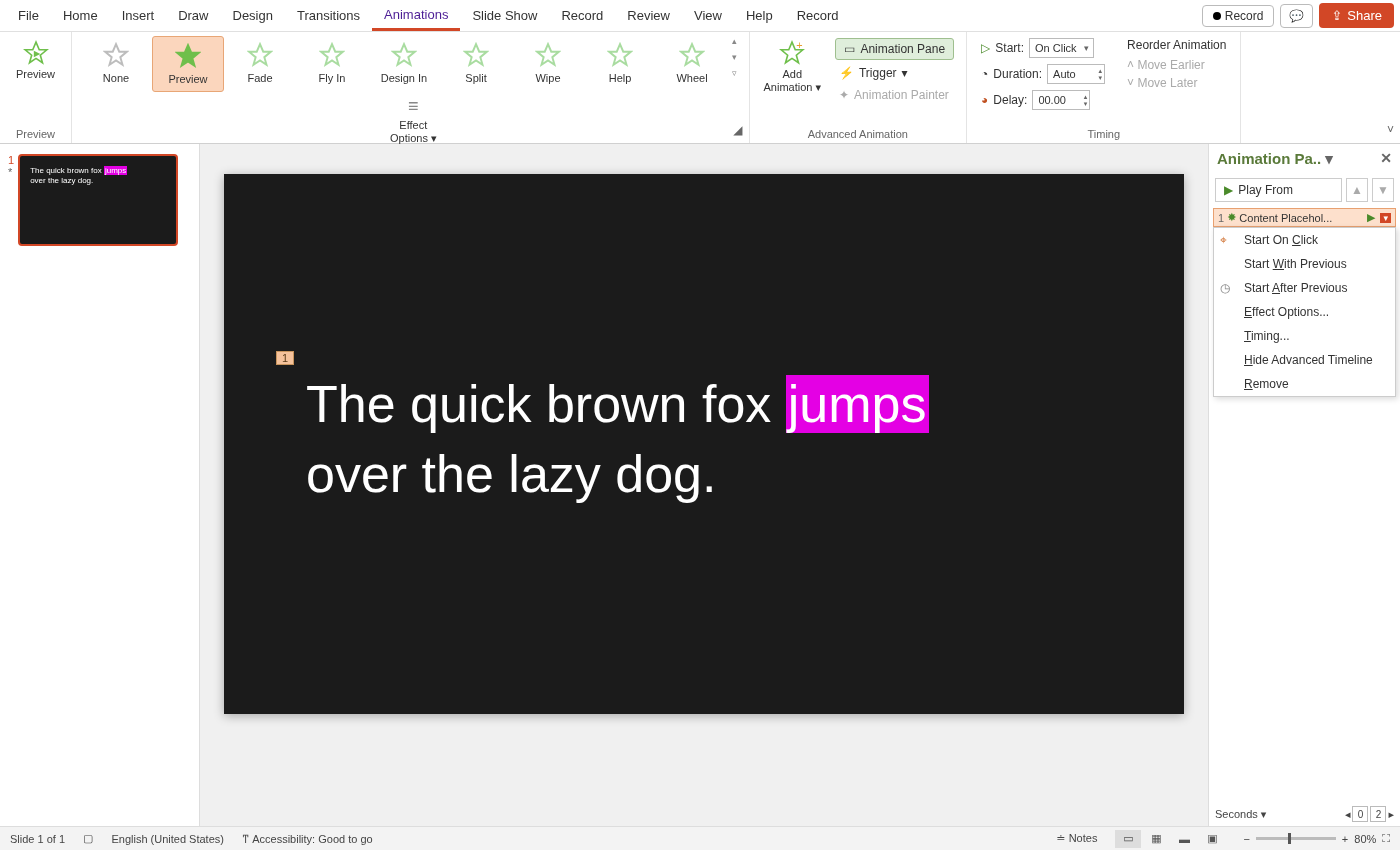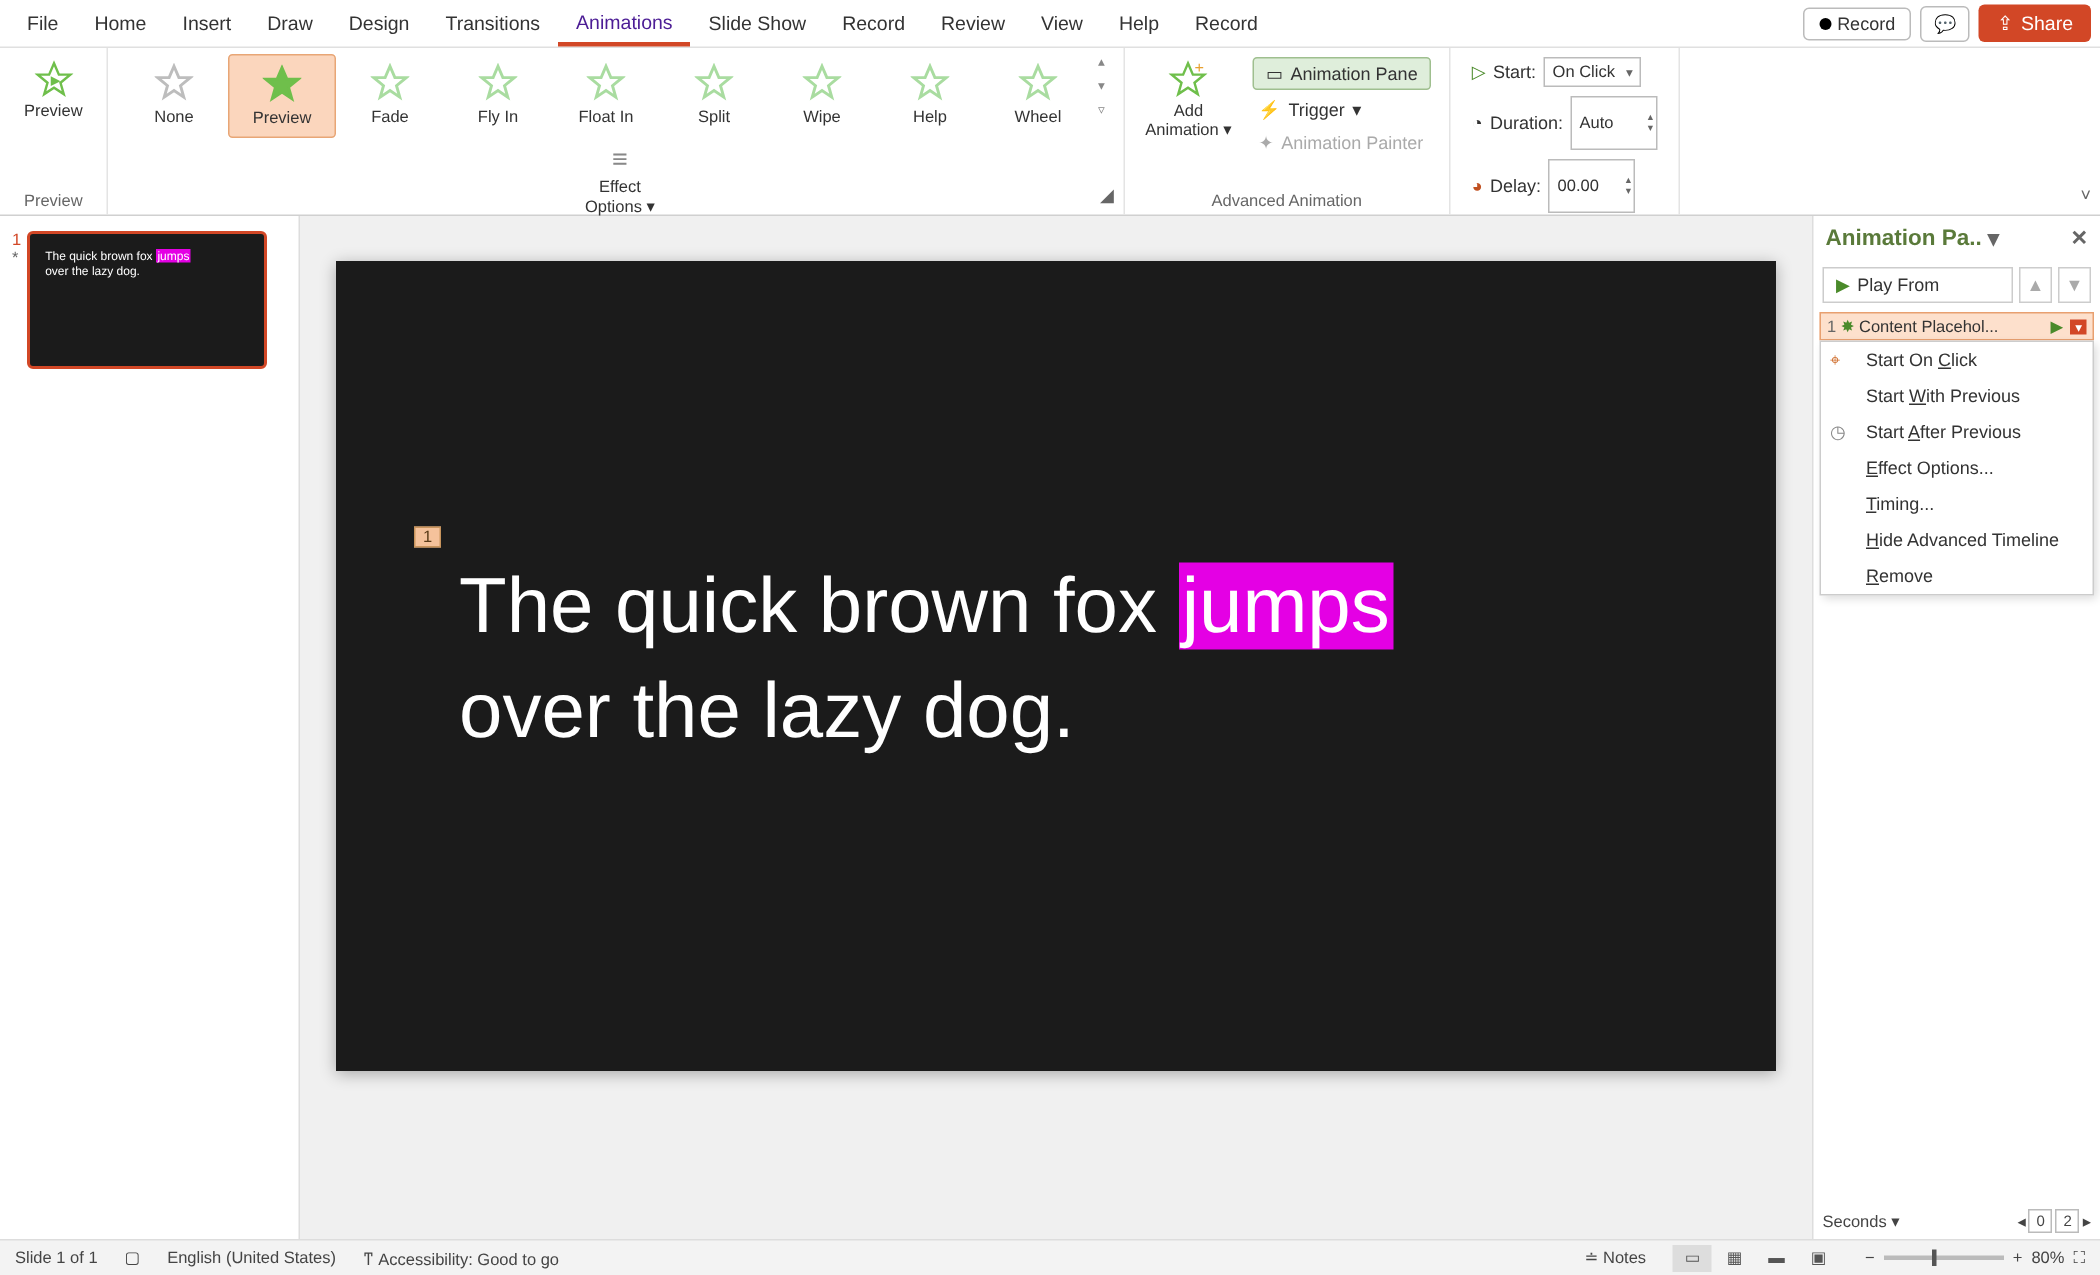--- a/index.html
+++ b/index.html
@@ -28,21 +28,21 @@
 .vbtn{display:flex;flex-direction:column;align-items:center;padding:4px 6px;cursor:pointer;}
 .vbtn .lbl{font-size:11px;text-align:center;margin-top:2px;line-height:1.2;}
 .adv-col{display:flex;flex-direction:column;gap:4px;padding:2px 4px;}
 .pill{display:flex;align-items:center;gap:5px;border:1px solid #9fbf8f;background:#dfeedb;border-radius:3px;padding:3px 8px;cursor:pointer;font-size:12px;}
 .tb{display:flex;align-items:center;gap:5px;padding:2px 4px;cursor:pointer;font-size:12px;}
 .tb.dis{color:#aaa;}
 .timing-col{display:flex;flex-direction:column;gap:6px;padding:2px 6px;}
 .trow{display:flex;align-items:center;gap:5px;font-size:12px;}
 .sel-box{border:1px solid #bbb;height:20px;min-width:62px;padding:0 16px 0 5px;display:flex;align-items:center;background:#fff;position:relative;font-size:11px;}
 .sel-box::after{content:"▾";position:absolute;right:4px;font-size:9px;color:#666;}
-.spin{border:1px solid #bbb;height:36px;width:58px;display:flex;align-items:center;padding:0 14px 0 5px;background:#fff;position:relative;font-size:11px;}
+.spin{border:1px solid #bbb;height:20px;width:58px;display:flex;align-items:center;padding:0 14px 0 5px;background:#fff;position:relative;font-size:11px;}
 .spin::after{content:"▴\A▾";white-space:pre;position:absolute;right:2px;font-size:7px;line-height:7px;color:#666;}
 .reorder-col{display:flex;flex-direction:column;gap:4px;padding:2px 6px;font-size:12px;}
 .reorder-col .h{margin-bottom:2px;}
 .reorder-col .dis{color:#aaa;}
 .collapse{position:absolute;right:6px;bottom:6px;color:#666;cursor:pointer;}
 
 
 .workspace{display:flex;height:calc(850px - 32px - 112px - 24px);}
 .thumbs{width:200px;background:#fff;border-right:1px solid #ddd;padding:10px 8px;}
 .thumb-wrap{display:flex;gap:4px;}
@@ -164,21 +164,21 @@
             </svg>
           </span>
           <span class="anim-name">Fly In</span>
         </div>
         <div class="anim-item">
           <span class="star">
             <svg viewBox="0 0 24 24">
               <polygon points="12,2 15,9 22,9 16,14 18,21 12,17 6,21 8,14 2,9 9,9" fill="none" stroke="#a9dca0" stroke-width="1.8"></polygon>
             </svg>
           </span>
-          <span class="anim-name">Float In</span>
+          <span class="anim-name">Design In</span>
         </div>
         <div class="anim-item">
           <span class="star">
             <svg viewBox="0 0 24 24">
               <polygon points="12,2 15,9 22,9 16,14 18,21 12,17 6,21 8,14 2,9 9,9" fill="none" stroke="#a9dca0" stroke-width="1.8"></polygon>
             </svg>
           </span>
           <span class="anim-name">Split</span>
         </div>
         <div class="anim-item">
@@ -256,20 +256,25 @@
         <div class="trow">
             <span>◔</span>
             <span>Duration:</span>
             <div class="spin">Auto</div>
           </div>
         <div class="trow">
             <span style="color:#c05020">◕</span>
             <span>Delay:</span>
             <div class="spin">00.00</div>
           </div>
+      </div>
+      <div class="reorder-col">
+        <div class="h">Reorder Animation</div>
+        <div class="dis">˄ <span>Move Earlier</span></div>
+        <div class="dis">˅ <span>Move Later</span></div>
       </div>
     </div>
     <div class="rgroup-label">Timing</div>
   </div>
   <div style="flex:1;position:relative">
       <span class="collapse">˅</span>
     </div>
 </div>
 
 <div class="workspace">

